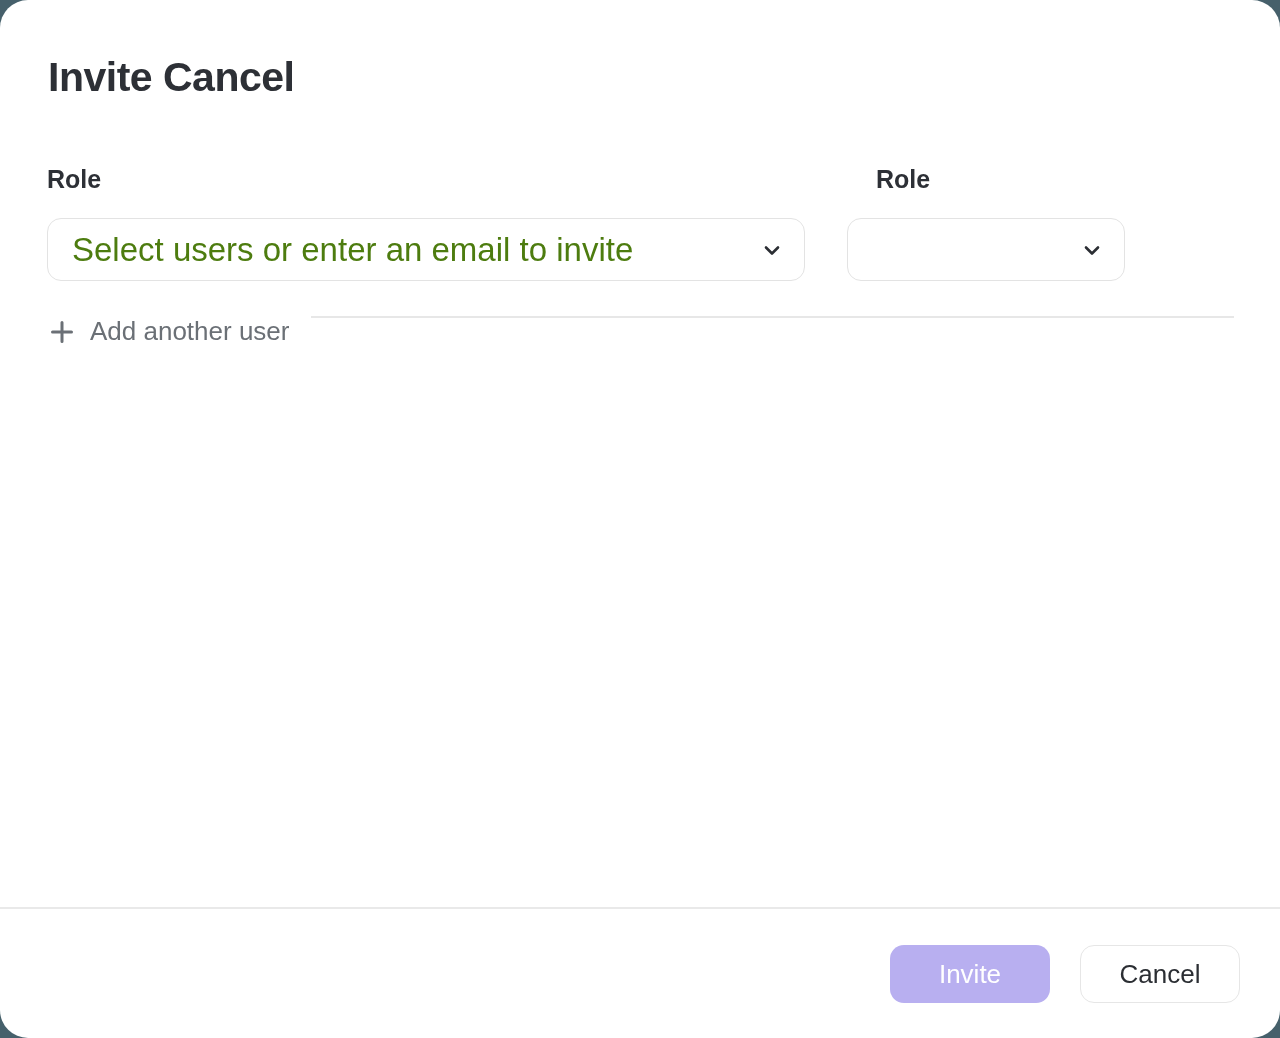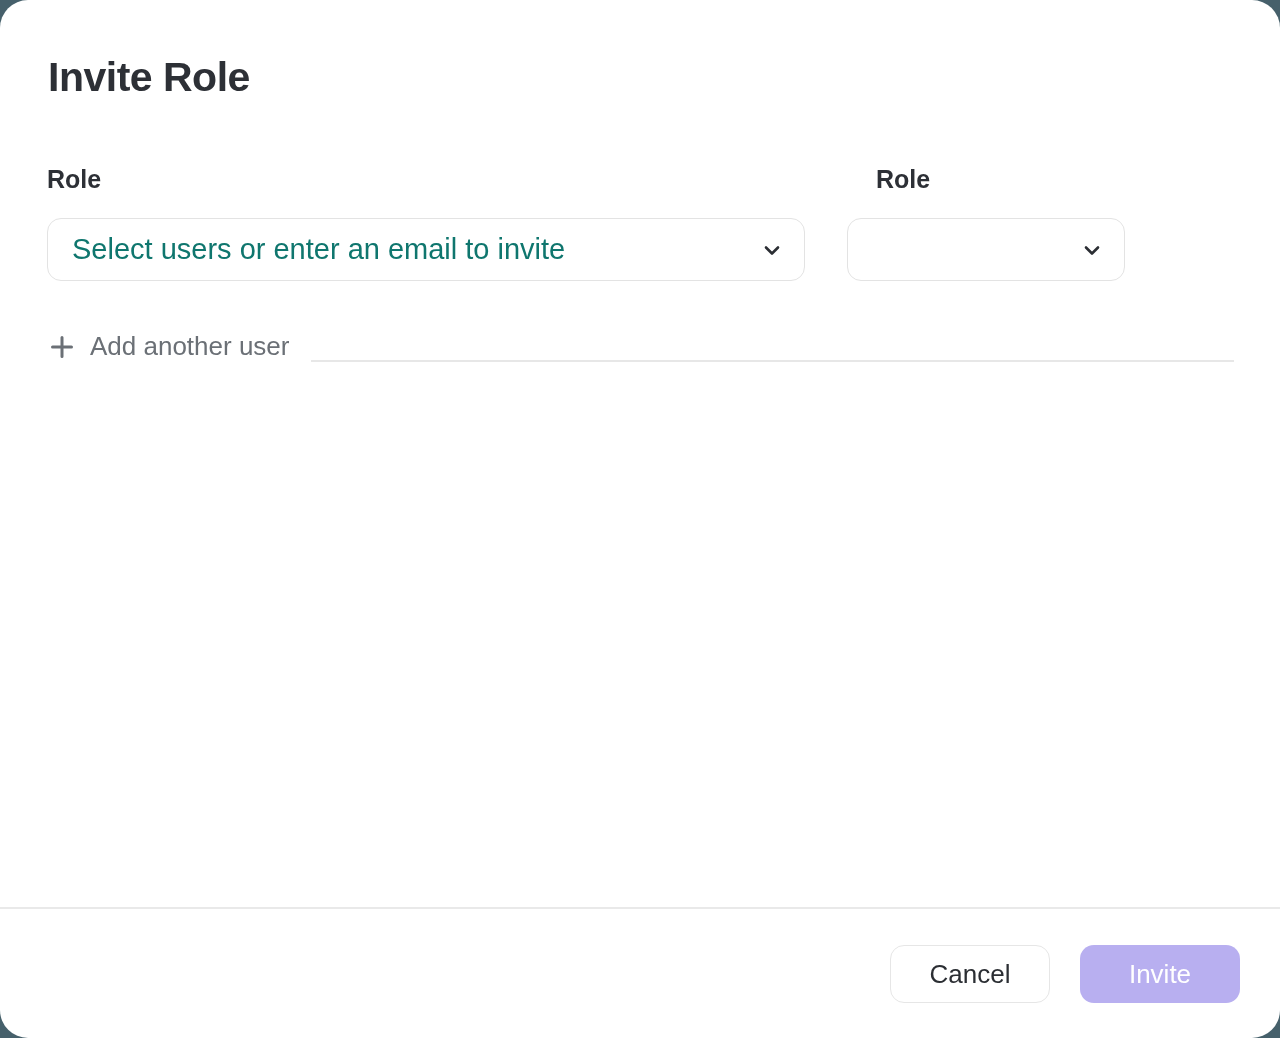--- a/index.html
+++ b/index.html
@@ -49,32 +49,32 @@
     border-radius: 14px;
     display: flex;
     align-items: center;
     justify-content: space-between;
     padding: 0 20px 0 24px;
     cursor: pointer;
   }
   .select-user { left: 47px; width: 758px; }
   .select-role { left: 847px; width: 278px; }
   .select-text {
-    font-size: 29px;
-    color: #0f766e;
+    font-size: 33px;
+    color: #4d7c0f;
     white-space: nowrap;
     overflow: hidden;
   }
   .chevron { display: flex; align-items: center; flex: none; }
   .add-row {
     position: absolute;
-    left: 48px; right: 46px; top: 324px;
+    left: 48px; right: 46px; top: 316px;
     height: 38px;
     display: flex;
-    align-items: flex-end;
+    align-items: flex-start;
   }
   .add-btn {
     display: flex;
     align-items: center;
     gap: 14px;
     background: none;
     border: none;
     cursor: pointer;
     font-family: "Liberation Sans", sans-serif;
     font-size: 26px;
@@ -122,21 +122,21 @@
     border: none;
     color: #ffffff;
     font-weight: 500;
   }
 </style>
 </head>
 <body>
 
 <div class="modal">
 
-  <h1 class="title">Invite Role</h1>
+  <h1 class="title">Invite Cancel</h1>
 
   <div class="field-label label-user">Role</div>
   <div class="select select-user">
     <span class="select-text">Select users or enter an email to invite</span>
     <span class="chevron">
       <svg width="24" height="24" viewBox="0 0 24 24" fill="none">
         <path d="M6 9.5l6 6 6-6" stroke="#2b2e33" stroke-width="2.6" stroke-linecap="round" stroke-linejoin="round"></path>
       </svg>
     </span>
   </div>
@@ -159,17 +159,17 @@
         </svg>
       </span>
       <span>Add another user</span>
     </button>
     <div class="add-divider"></div>
   </div>
 
   <div class="footer-divider"></div>
 
   <div class="footer">
+    <button class="btn btn-invite">Invite</button>
     <button class="btn btn-cancel">Cancel</button>
-    <button class="btn btn-invite">Invite</button>
   </div>
 
 </div>
 
 </body></html>

